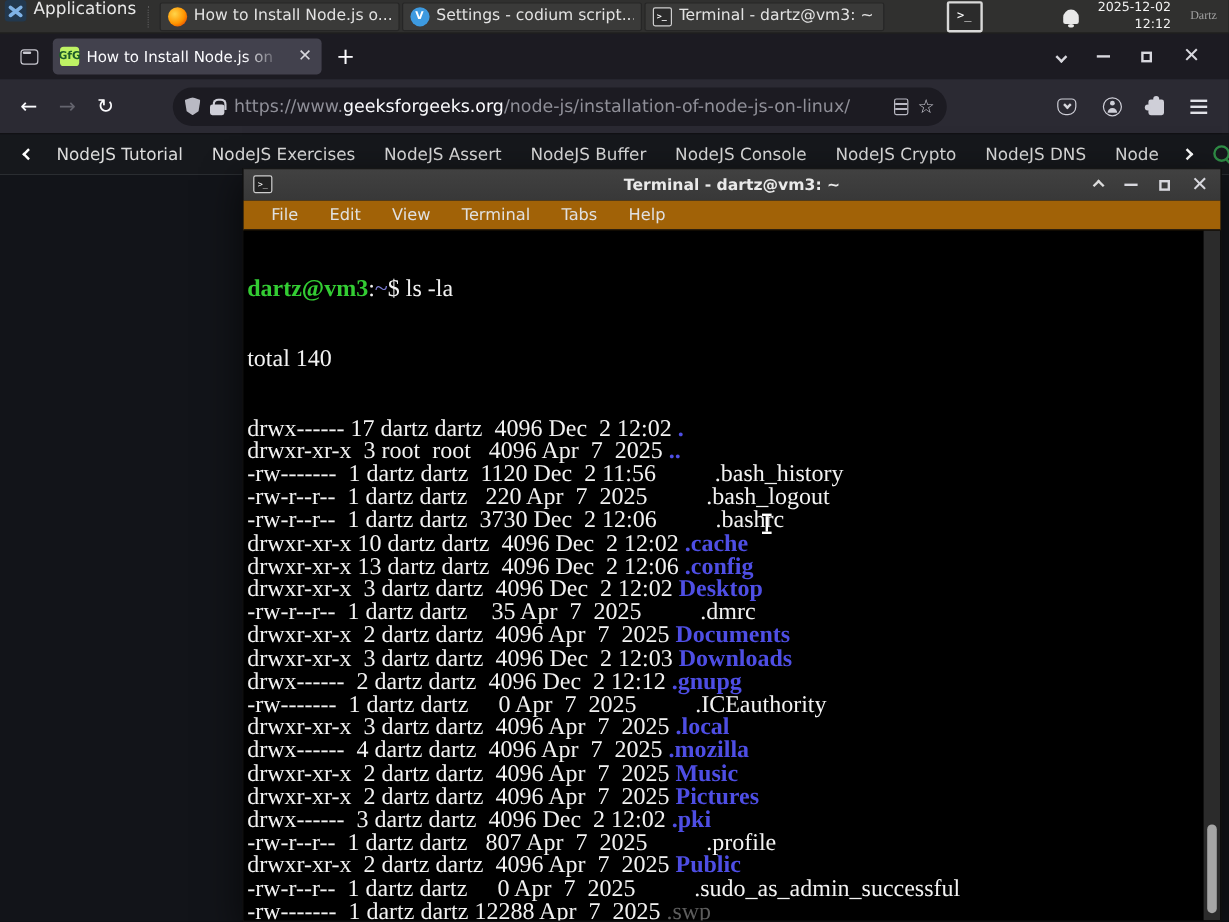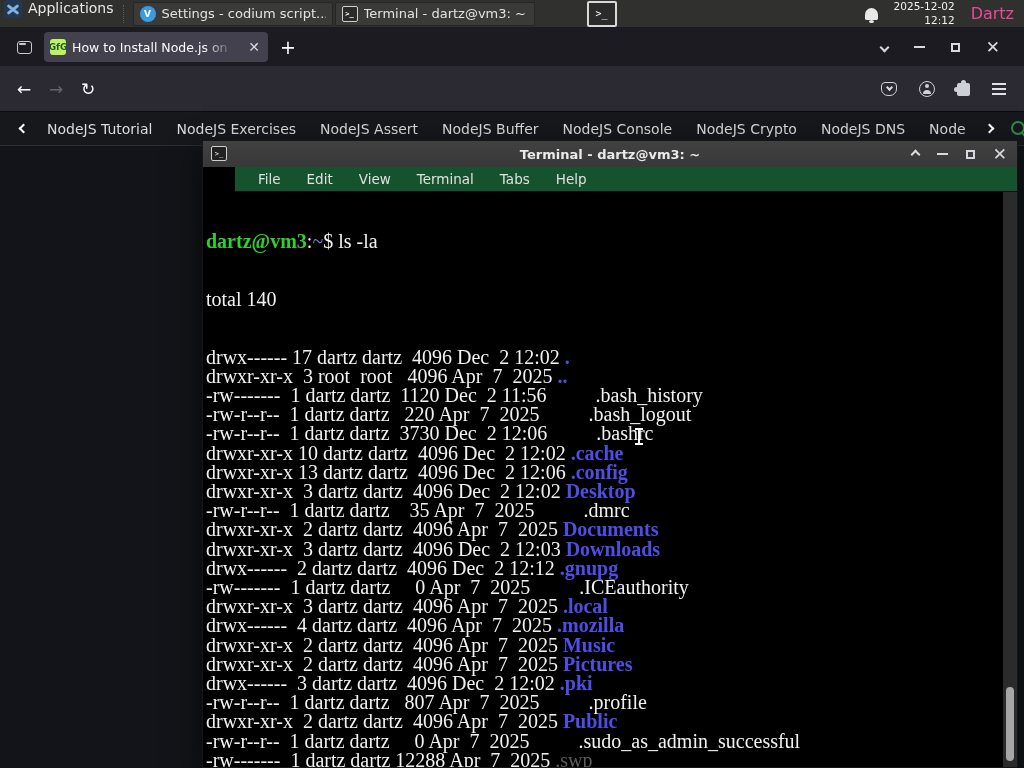--- a/index.html
+++ b/index.html
@@ -17,21 +17,21 @@
   .wb-label { white-space:nowrap; overflow:hidden; }
   .wb-icon { flex:0 0 auto; width:16px; height:16px; border-radius:50%; display:flex; align-items:center; justify-content:center; font-size:9px; font-weight:bold; color:#fff; }
   .firefox-ic { background:radial-gradient(circle at 35% 35%, #ffd54a, #ff9500 55%, #e33d00 90%); }
   .codium-ic { background:#3d9ae0; }
   .terminal-ic { background:#2b2b2b; border:1px solid #cfcfcf; border-radius:2px; color:#fff; font-size:7px; font-family:"DejaVu Sans Mono",monospace; }
   .tray-terminal { width:30px; height:26px; margin-left:52px; background:#2b2b2b; border:2px solid #d9d9d9; border-radius:2px; display:flex; align-items:center; justify-content:center; color:#fff; font-size:10px; font-family:"DejaVu Sans Mono",monospace; }
   .panel-right { margin-left:auto; display:flex; align-items:center; gap:16px; padding-right:10px; }
   .bell { position:relative; width:13px; height:12px; background:#e8e8e8; border-radius:7px 7px 2px 2px; }
   .bell::after { content:""; position:absolute; left:4px; bottom:-3px; width:5px; height:3px; background:#e8e8e8; border-radius:50%; }
   .clock { text-align:right; color:#f2f2f2; font-size:10.5px; line-height:1.25; }
-  .panel-user { color:#ec4899; font-size:16px; }
+  .panel-user { color:#a3a3a3; font-size:10px;font-family:Liberation Serif, serif; }
 
   
   .browser { position:absolute; left:0; top:28px; width:1024px; height:740px; background:#121419; }
   .tabbar { height:38px; background:#1c1b22; display:flex; align-items:center; padding:0 10px; }
   .ffview { width:28px; height:26px; border-radius:4px; display:flex; align-items:center; justify-content:center; }
   .ffview-ic { width:15px; height:13px; border:1.6px solid #c9c9d1; border-radius:3px; position:relative; }
   .ffview-ic::before { content:""; position:absolute; left:1px; top:1.5px; width:7px; height:2px; background:#c9c9d1; border-radius:1px; }
   .tab { width:224px; height:30px; margin-left:6px; background:#42414d; border-radius:4px; display:flex; align-items:center; padding:0 6px; gap:6px; }
   .favicon { width:16px; height:16px; border-radius:3px; background:#bef264; color:#1e5b2a; font-weight:bold; font-size:9px; display:flex; align-items:center; justify-content:center; flex:0 0 auto; }
   .tab-title { color:#fbfbfe; font-size:12.5px; white-space:nowrap; overflow:hidden; flex:1;
@@ -81,21 +81,21 @@
 
   .page-rest { position:absolute; left:0; top:118px; right:0; bottom:0; background:#121419; }
 
   
   .termwin { position:absolute; left:202px; top:140px; width:816px; height:628px; background:#000; border:1px solid #161616; box-shadow:0 10px 30px rgba(0,0,0,.65); z-index:40; display:flex; flex-direction:column; }
   .term-titlebar { height:26px; background:linear-gradient(#414141,#383838); display:flex; align-items:center; position:relative; flex:0 0 auto; }
   .term-title { width:100%; text-align:center; color:#eaeaea; font-weight:bold; font-size:13px; }
   .term-title-ic { position:absolute; left:8px; top:5px; width:16px; height:15px; background:#222; border:1px solid #cfcfcf; border-radius:2px; color:#fff; font-size:7px; font-family:"DejaVu Sans Mono",monospace; display:flex; align-items:center; justify-content:center; }
   .term-controls { position:absolute; right:10px; top:0; height:100%; display:flex; align-items:center; gap:18px; }
   .term-controls .chev { border-color:#dcdcdc; }
-  .term-menubar { height:25px; background:#14532d; display:flex; align-items:center; gap:0; padding-left:10px; border-bottom:1px solid #101010; flex:0 0 auto;margin-left:32px; }
+  .term-menubar { height:25px; background:#a16207; display:flex; align-items:center; gap:0; padding-left:10px; border-bottom:1px solid #101010; flex:0 0 auto; }
   .term-menu { color:#e0e0e0; font-size:13.5px; padding:0 13px; }
   .term-body { position:relative; flex:1; background:#000; font-family:Liberation Serif, serif; font-size:20px; line-height:19.2px; color:#f2f2f2; padding:2px 16px 0 3px; overflow:hidden; white-space:pre; }
   .tseg-user { color:#33cc33; font-weight:bold; }
   .tseg-path { color:#7d7dd3; }
   .tname.dir { color:#4e4ee4; font-weight:bold; }
   .tname.file { color:#f2f2f2;margin-left:44px; }
   .tname.dim { color:#5c5c5c; }
   .term-scroll { position:absolute; right:0; top:0; bottom:0; width:14px; background:#2b2b2b; }
   .term-thumb { position:absolute; right:3px; bottom:6px; width:8px; height:74px; background:#a6a6a6; border-radius:4px; }
 
@@ -108,20 +108,24 @@
 <body>
 
 <div class="panel">
   <div class="app-btn">
     <span class="app-logo"></span>
     <span>Applications</span>
   </div>
   <div class="panel-sep"></div>
   <div id="panel-buttons" style="display:flex;align-items:center;">
       <div class="win-btn">
+        <span class="wb-icon firefox-ic"></span>
+        <span class="wb-label">How to Install Node.js o...</span>
+      </div>
+      <div class="win-btn">
         <span class="wb-icon codium-ic">V</span>
         <span class="wb-label">Settings - codium script...</span>
       </div>
       <div class="win-btn">
         <span class="wb-icon terminal-ic">&gt;_</span>
         <span class="wb-label">Terminal - dartz@vm3: ~</span>
       </div>
     </div>
   <div class="tray-terminal">&gt;_</div>
   <div class="panel-right">
@@ -150,20 +154,27 @@
       <span class="wc-min"></span>
       <span class="wc-max"></span>
       <span class="wc-close">✕</span>
     </div>
   </div>
 
   <div class="navbar">
     <span class="nav-ic">←</span>
     <span class="nav-ic dim">→</span>
     <span class="nav-ic">↻</span>
+    <div class="urlbar">
+      <span class="shield"></span>
+      <span class="lock"></span>
+      <span class="url-text"><span>https://www.</span><span class="domain">geeksforgeeks.org</span><span>/node-js/installation-of-node-js-on-linux/</span></span>
+      <span class="reader"></span>
+      <span class="star">☆</span>
+    </div>
     <div class="navbar-right">
       <span class="pocket">
           <span class="chev down"></span>
         </span>
       <span class="account"></span>
       <span class="puzzle"></span>
       <span class="hamburger">
           <span></span>
           <span></span>
           <span></span>

